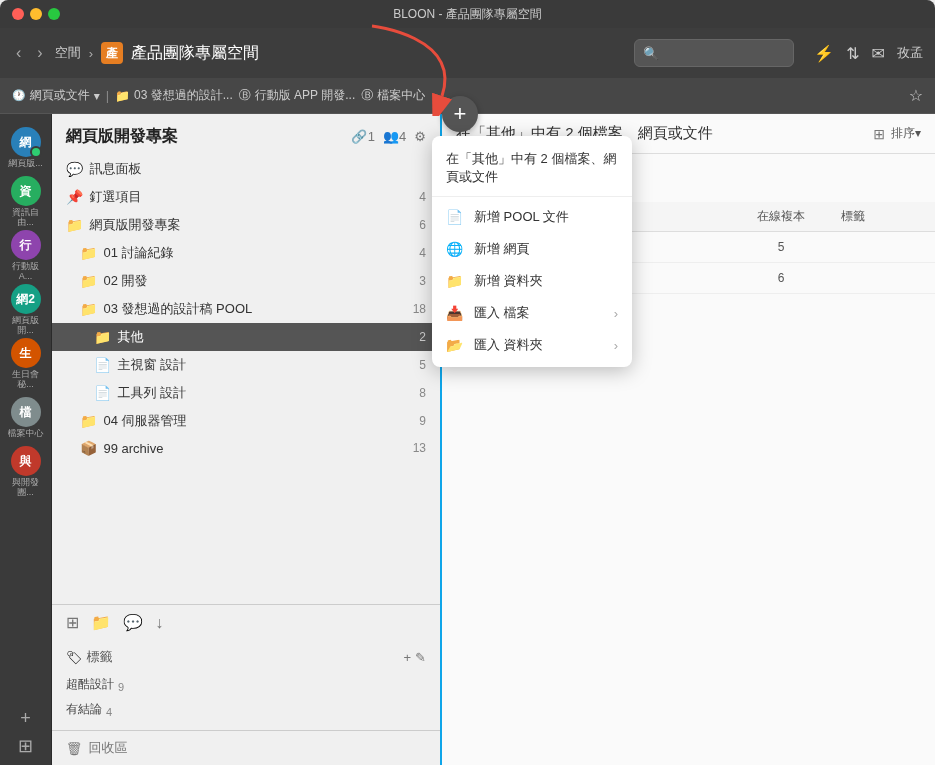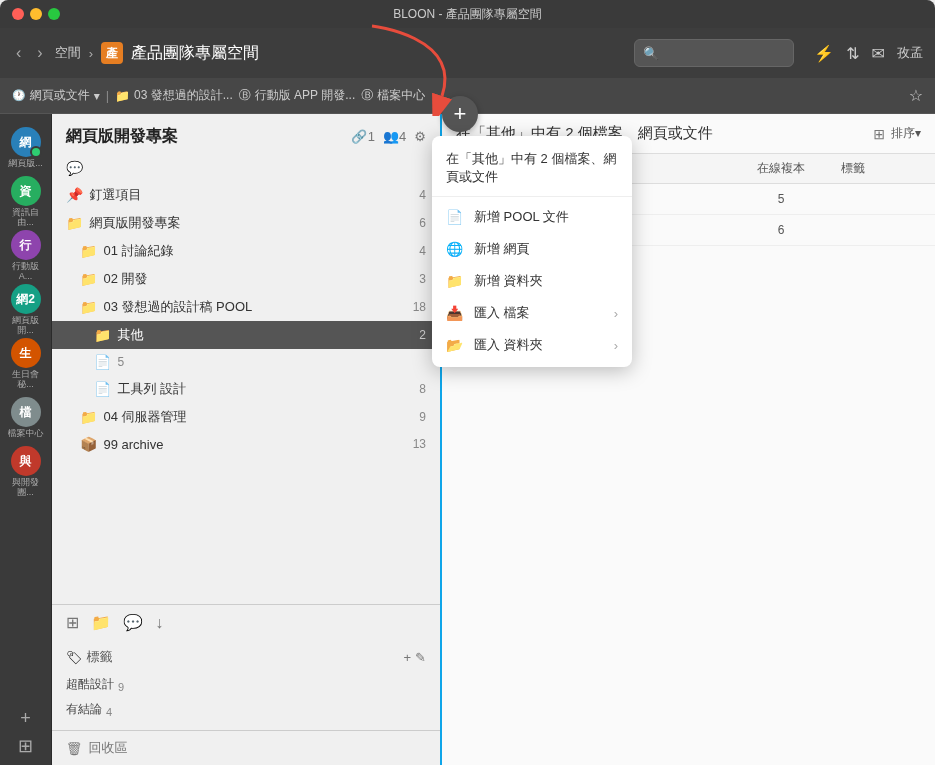--- a/index.html
+++ b/index.html
@@ -220,20 +220,21 @@
     }
     .right-title { font-size: 15px; color: #333; flex: 1; }
     .right-view-btns { display: flex; gap: 6px; align-items: center; }
     .rv-btn { color: #777; font-size: 14px; cursor: pointer; }
 
     .table-header {
       display: flex; align-items: center;
       padding: 6px 14px;
       border-bottom: 1px solid #ddd;
       background: #f5f5f5;
+      margin-top: 48px;
     }
     .th-name { flex: 1; font-size: 12px; color: #555; display: flex; align-items: center; gap: 4px; }
     .th-online { width: 120px; font-size: 12px; color: #555; text-align: center; }
     .th-tag { width: 80px; font-size: 12px; color: #555; }
 
     .file-row {
       display: flex; align-items: center;
       padding: 8px 14px;
       border-bottom: 1px solid #eee;
     }
@@ -364,20 +365,21 @@
         <span class="panel-action-btn">🔗1</span>
         <span class="panel-action-btn">👥4</span>
         <span class="panel-action-btn">⚙</span>
       </div>
     </div>
 
     <div class="tree-area">
 
       <div class="tree-item">
         <span class="ti-icon">💬</span>
+        <span class="ti-label">訊息面板</span>
       </div>
       <div class="tree-item">
         <span class="ti-icon">📌</span>
         <span class="ti-label">釘選項目</span>
         <span class="ti-count">4</span>
       </div>
       <div class="tree-item">
         <span class="ti-icon">📁</span>
         <span class="ti-label">網頁版開發專案</span>
         <span class="ti-count">6</span>
@@ -397,20 +399,21 @@
         <span class="ti-label">03 發想過的設計稿 POOL</span>
         <span class="ti-count">18</span>
       </div>
       <div class="tree-item selected" style="padding-left:42px">
         <span class="ti-icon">📁</span>
         <span class="ti-label">其他</span>
         <span class="ti-count">2</span>
       </div>
       <div class="tree-item" style="padding-left:42px">
         <span class="ti-icon">📄</span>
+        <span class="ti-label">主視窗 設計</span>
         <span class="ti-count">5</span>
       </div>
       <div class="tree-item" style="padding-left:42px">
         <span class="ti-icon">📄</span>
         <span class="ti-label">工具列 設計</span>
         <span class="ti-count">8</span>
       </div>
       <div class="tree-item" style="padding-left:28px">
         <span class="ti-icon">📁</span>
         <span class="ti-label">04 伺服器管理</span>

